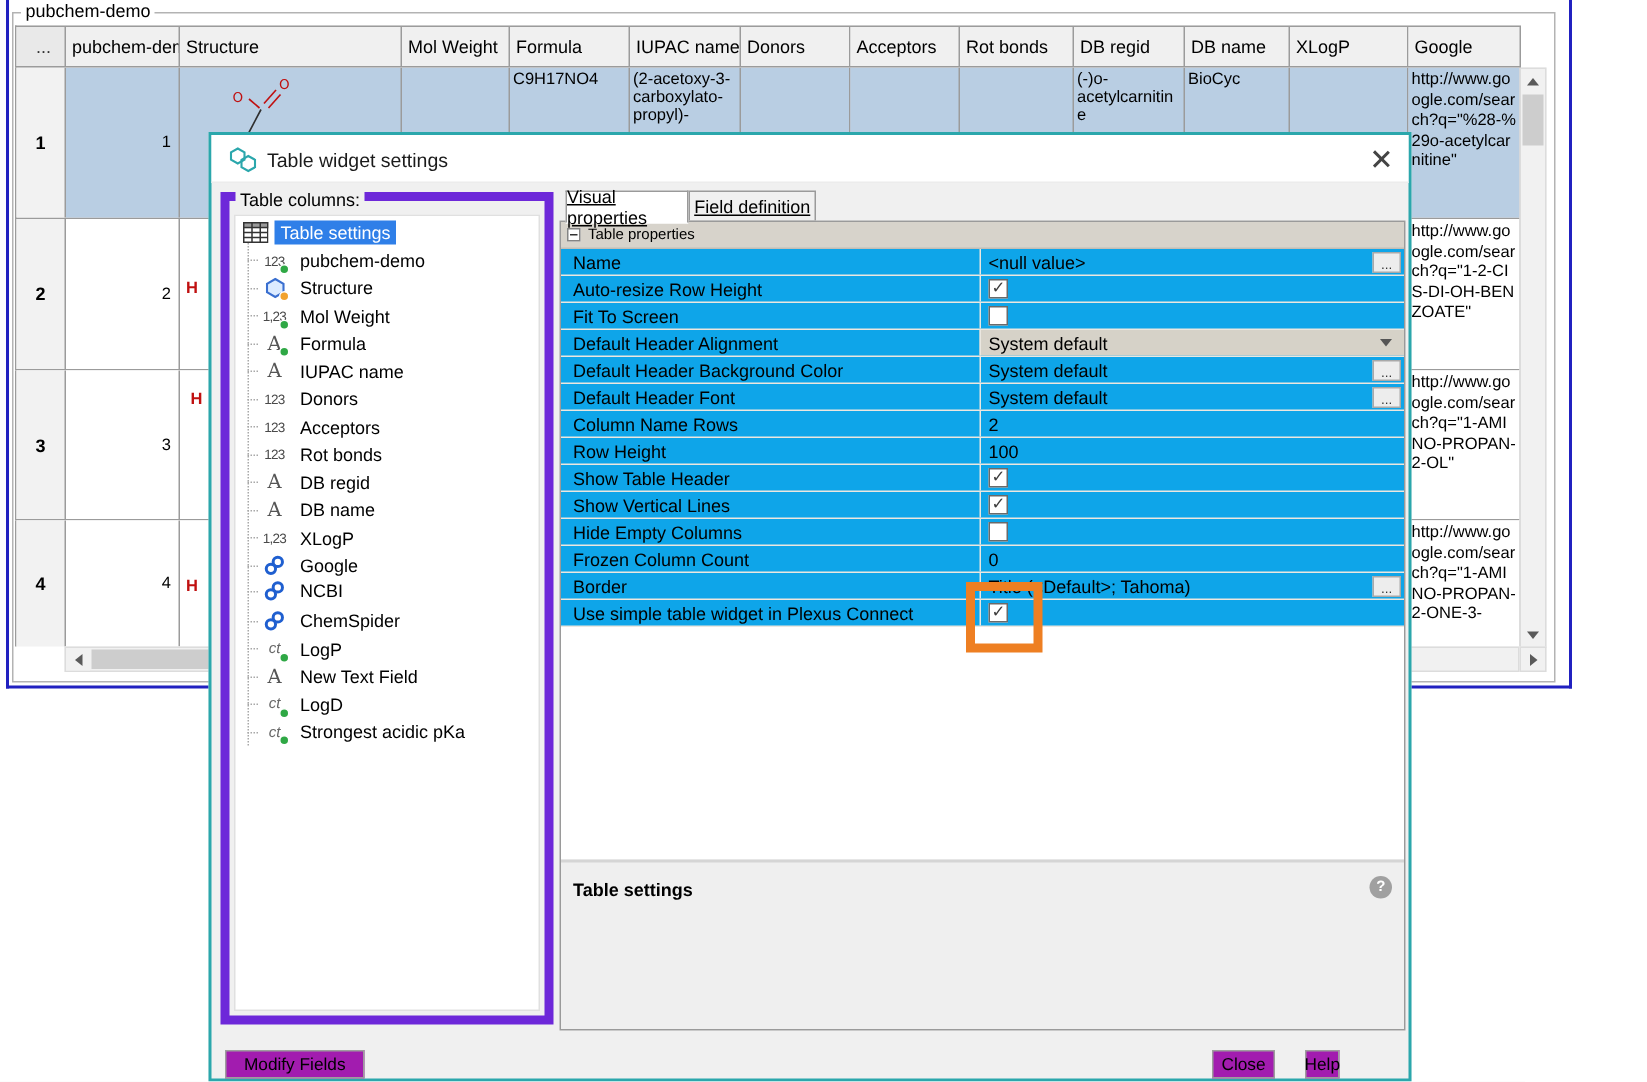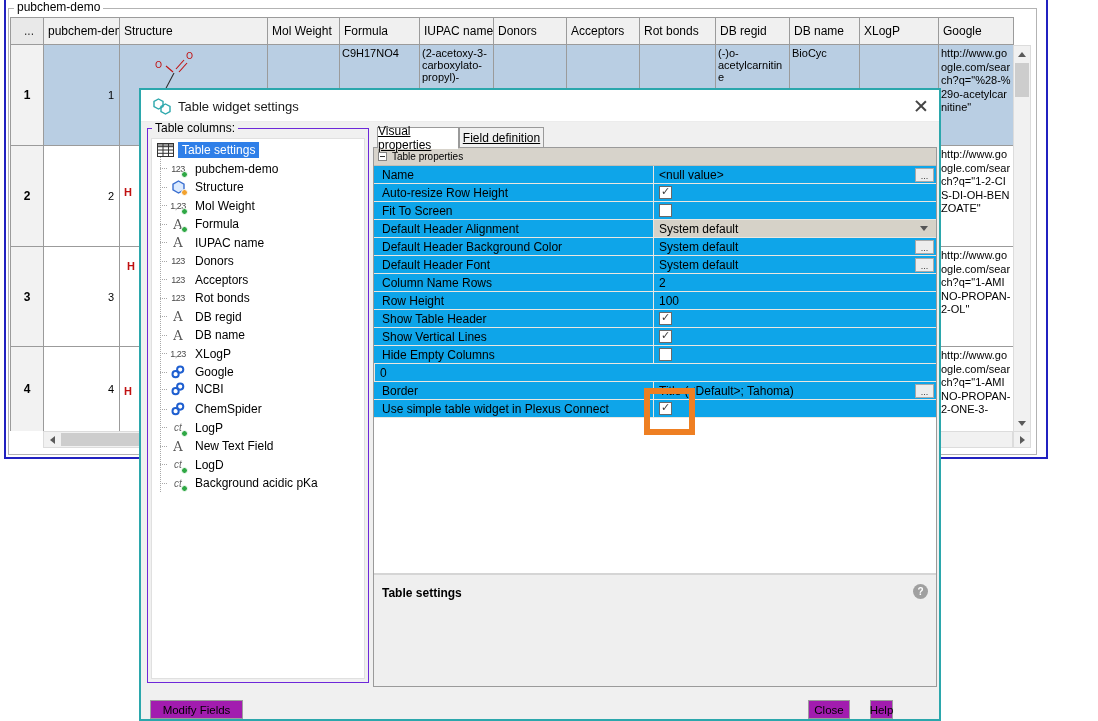--- a/index.html
+++ b/index.html
@@ -37,21 +37,21 @@
   
   .dialog{position:absolute;left:139px;top:88px;width:802px;height:633px;border:2px solid #2ba7ac;background:#f0f0f0;z-index:10;}
   .titlebar{position:absolute;left:0;top:0;right:0;height:32px;background:#ffffff;border-bottom:1px solid #ececec;}
   .dlg-title{position:absolute;left:37px;top:9px;font-size:13px;color:#1b1b1b;}
   .dlg-icon{position:absolute;left:11px;top:7px;}
   .xclose{position:absolute;right:10px;top:8px;width:16px;height:16px;cursor:pointer;}
   .xclose::before,.xclose::after{content:"";position:absolute;left:7px;top:1px;width:1.6px;height:14px;background:#444;}
   .xclose::before{transform:rotate(45deg);} .xclose::after{transform:rotate(-45deg);}
 
   
-  .colgroup{position:absolute;left:6px;top:38px;width:222px;height:555px;border:1px solid #6d28d9;}
+  .colgroup{position:absolute;left:6px;top:38px;width:222px;height:555px;border:6px solid #6d28d9;}
   .colgroup-label{position:absolute;left:4px;top:-8px;font-size:12px;background:#f0f0f0;padding:0 3px;}
   .treelist{position:absolute;left:3px;top:9px;right:3px;bottom:3px;background:#fff;border:1px solid #e0e0e0;overflow:hidden;}
   .treeline{position:absolute;left:8px;top:18px;width:1px;height:335px;border-left:1px dotted #a8a8a8;}
   .titem{position:absolute;left:0;height:18px;display:flex;align-items:center;font-size:12px;white-space:nowrap;}
   .stub{display:inline-block;width:7px;height:1px;border-top:1px dotted #a8a8a8;margin-left:8px;}
   .ticon{position:relative;width:22px;height:16px;display:inline-flex;align-items:center;justify-content:center;flex:0 0 22px;}
   .ic-txt{font-size:9px;color:#4a4a4a;letter-spacing:-0.5px;}
   .ic-A{font-family:"DejaVu Serif","Liberation Serif",serif;font-size:13px;color:#555;}
   .ic-ct{font-size:10px;color:#666;font-style:italic;}
   .badge{position:absolute;right:1px;bottom:-1px;width:7px;height:7px;border-radius:50%;border:1px solid #fff;}
@@ -411,21 +411,21 @@
             </span>
             <span class="tlabel">LogD</span>
           </div>
 
         <div class="titem" style="top:335px;">
             <span class="stub"></span>
             <span class="ticon">
               <span class="ic-ct">ct</span>
               <span class="badge green"></span>
             </span>
-            <span class="tlabel">Background acidic pKa</span>
+            <span class="tlabel">Strongest acidic pKa</span>
           </div>
       </div>
     </div>
 
     <div class="tab on" style="left:236px;width:82px;">Visual properties</div>
     <div class="tab" style="left:318px;width:85px;">Field definition</div>
 
     <div class="rpanel">
       <div class="pgroup">
         <span class="collapse"></span>
@@ -496,20 +496,21 @@
             <span class="cb on"></span>
           </span>
       </div>
       <div class="prow">
         <span class="plabel">Hide Empty Columns</span>
         <span class="pval">
             <span class="cb"></span>
           </span>
       </div>
       <div class="prow">
+        <span class="plabel">Frozen Column Count</span>
         <span class="pval">
             <span>0</span>
           </span>
       </div>
       <div class="prow">
         <span class="plabel">Border</span>
         <span class="pval">
             <span>Title (&lt;Default&gt;; Tahoma)</span>
             <span class="ell">...</span>
           </span>

